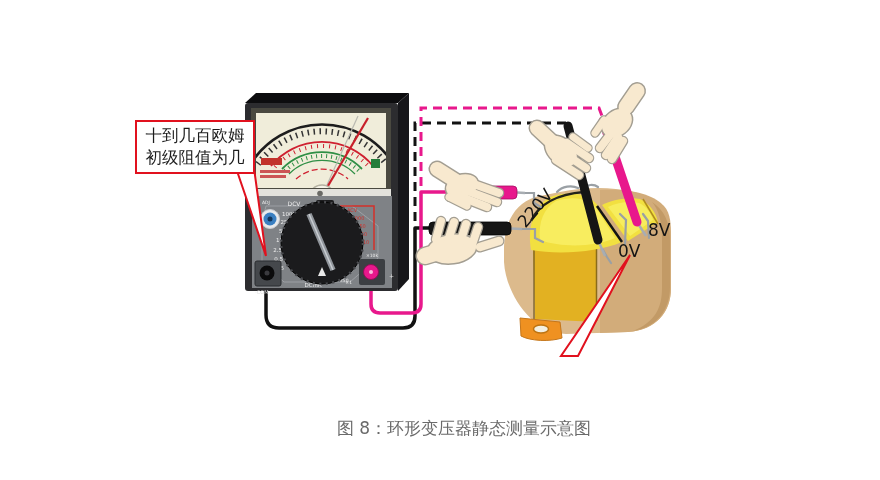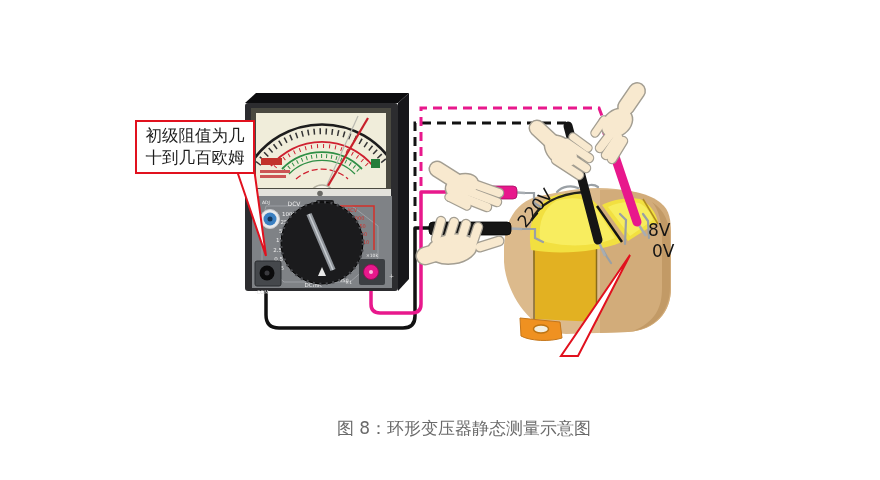--- a/index.html
+++ b/index.html
@@ -8,21 +8,21 @@
   #scene{position:absolute;left:0;top:0;}
   svg{font-family:"DejaVu Sans","Liberation Sans",sans-serif;}
   .callout{position:absolute;background:#fff;border:2.5px solid #e1111e;color:#1c1c1c;
            text-align:center;line-height:1.32;padding:3px 6px;}
   .callout .ln{white-space:nowrap;}
   #callout-primary{left:135px;top:120px;width:104px;font-size:16.5px;}
   #callout-secondary{left:502px;top:352px;width:198px;font-size:16.5px;}
   .vlabel{position:absolute;color:#141414;font-size:17px;font-weight:500;text-align:right;}
   #label-220v{left:500px;top:198px;width:70px;text-align:center;transform:rotate(-50deg);}
   #label-8v{left:648px;top:220px;}
-  #label-0v{left:618px;top:241px;margin-left:34px;}
+  #label-0v{left:618px;top:241px;}
   #caption{position:absolute;left:24px;top:417px;width:880px;text-align:center;
            font-size:17px;color:#6a6a6a;}
 </style>
 </head>
 <body>
 
 <div id="stage">
 
 <svg id="scene" width="880" height="480" viewBox="0 0 880 480">
   <defs>
@@ -248,20 +248,20 @@
 
   <polygon points="236,168 254,168 266,256" fill="#fff" stroke="#e1111e" stroke-width="2"></polygon>
   <polygon points="561,356 578,356 630,255" fill="#fff" stroke="#e1111e" stroke-width="2"></polygon>
 </svg>
 
 <div class="vlabel" id="label-220v">220V</div>
 <div class="vlabel" id="label-8v">8V</div>
 <div class="vlabel" id="label-0v">0V</div>
 
 <div class="callout" id="callout-primary">
+  <div class="ln">十到几百欧姆</div>
   <div class="ln">初级阻值为几</div>
-  <div class="ln">十到几百欧姆</div>
 </div>
 
 
 <div id="caption">图 8：环形变压器静态测量示意图</div>
 
 </div>
 
 </body></html>

